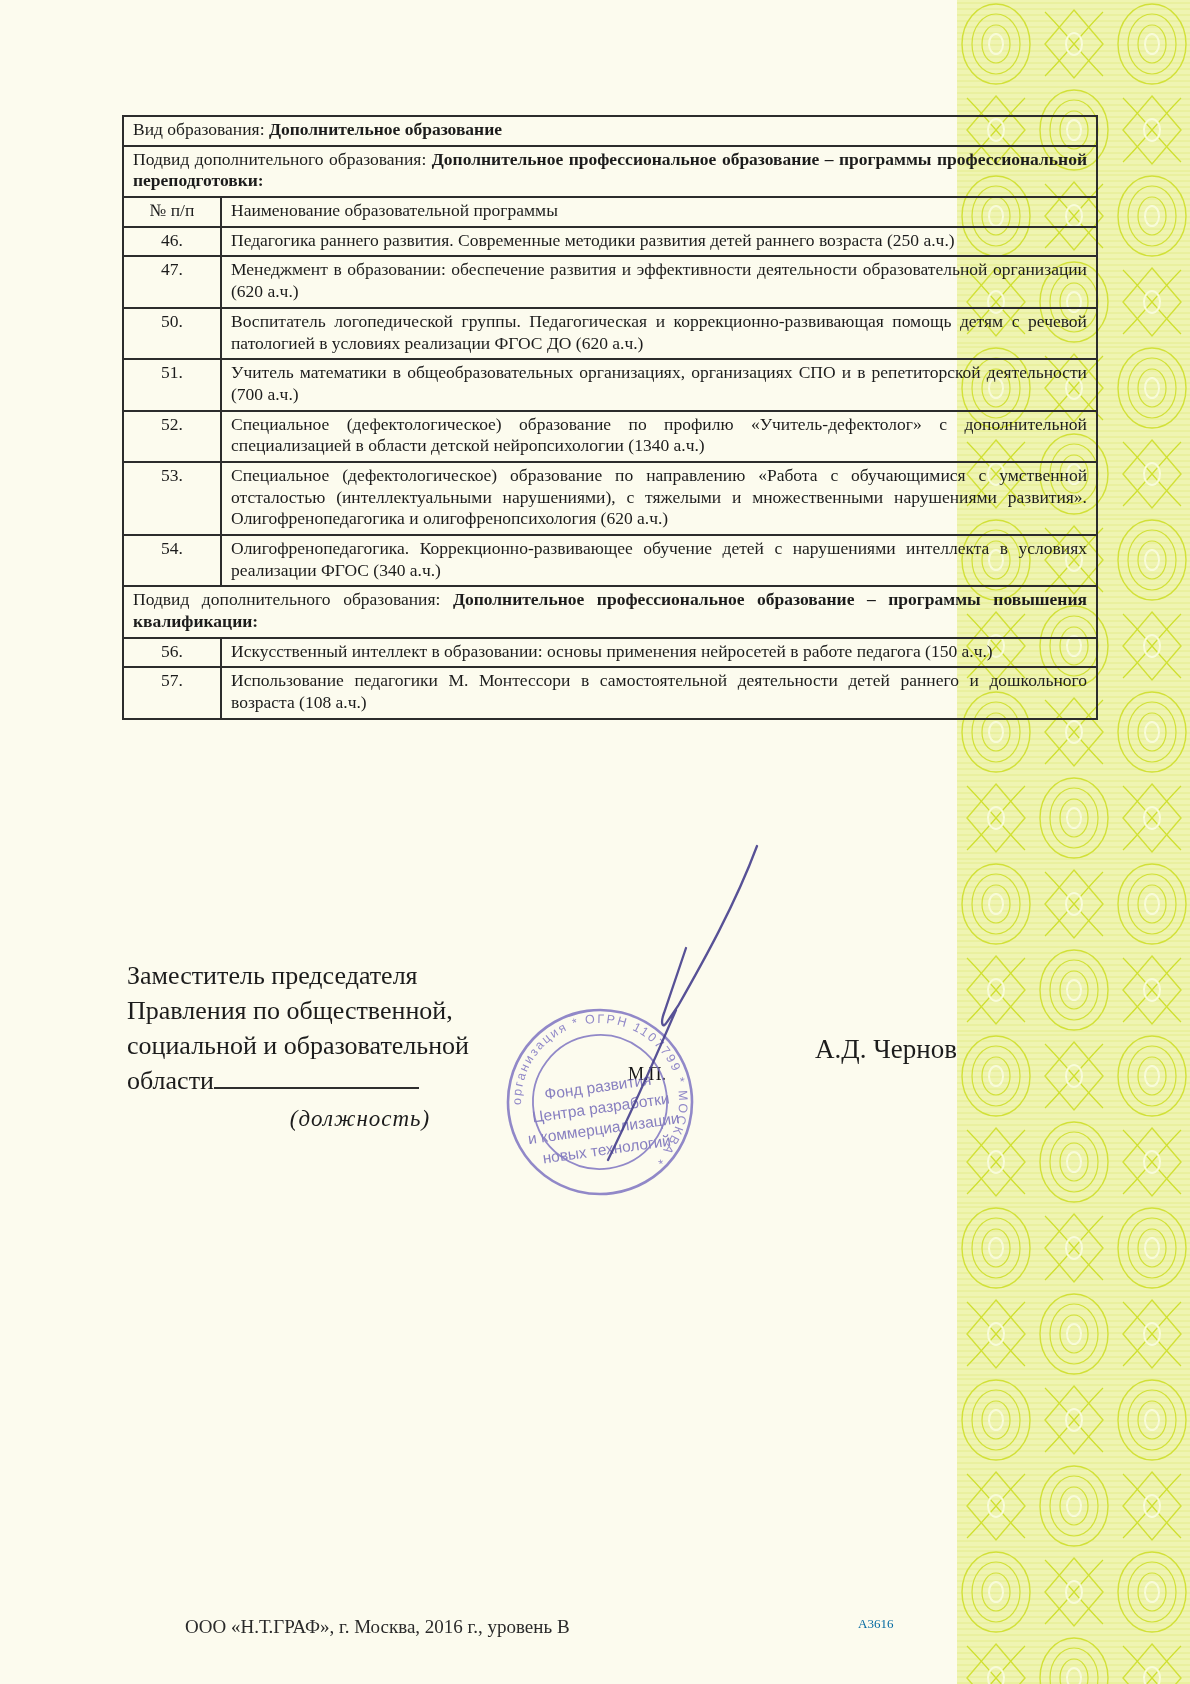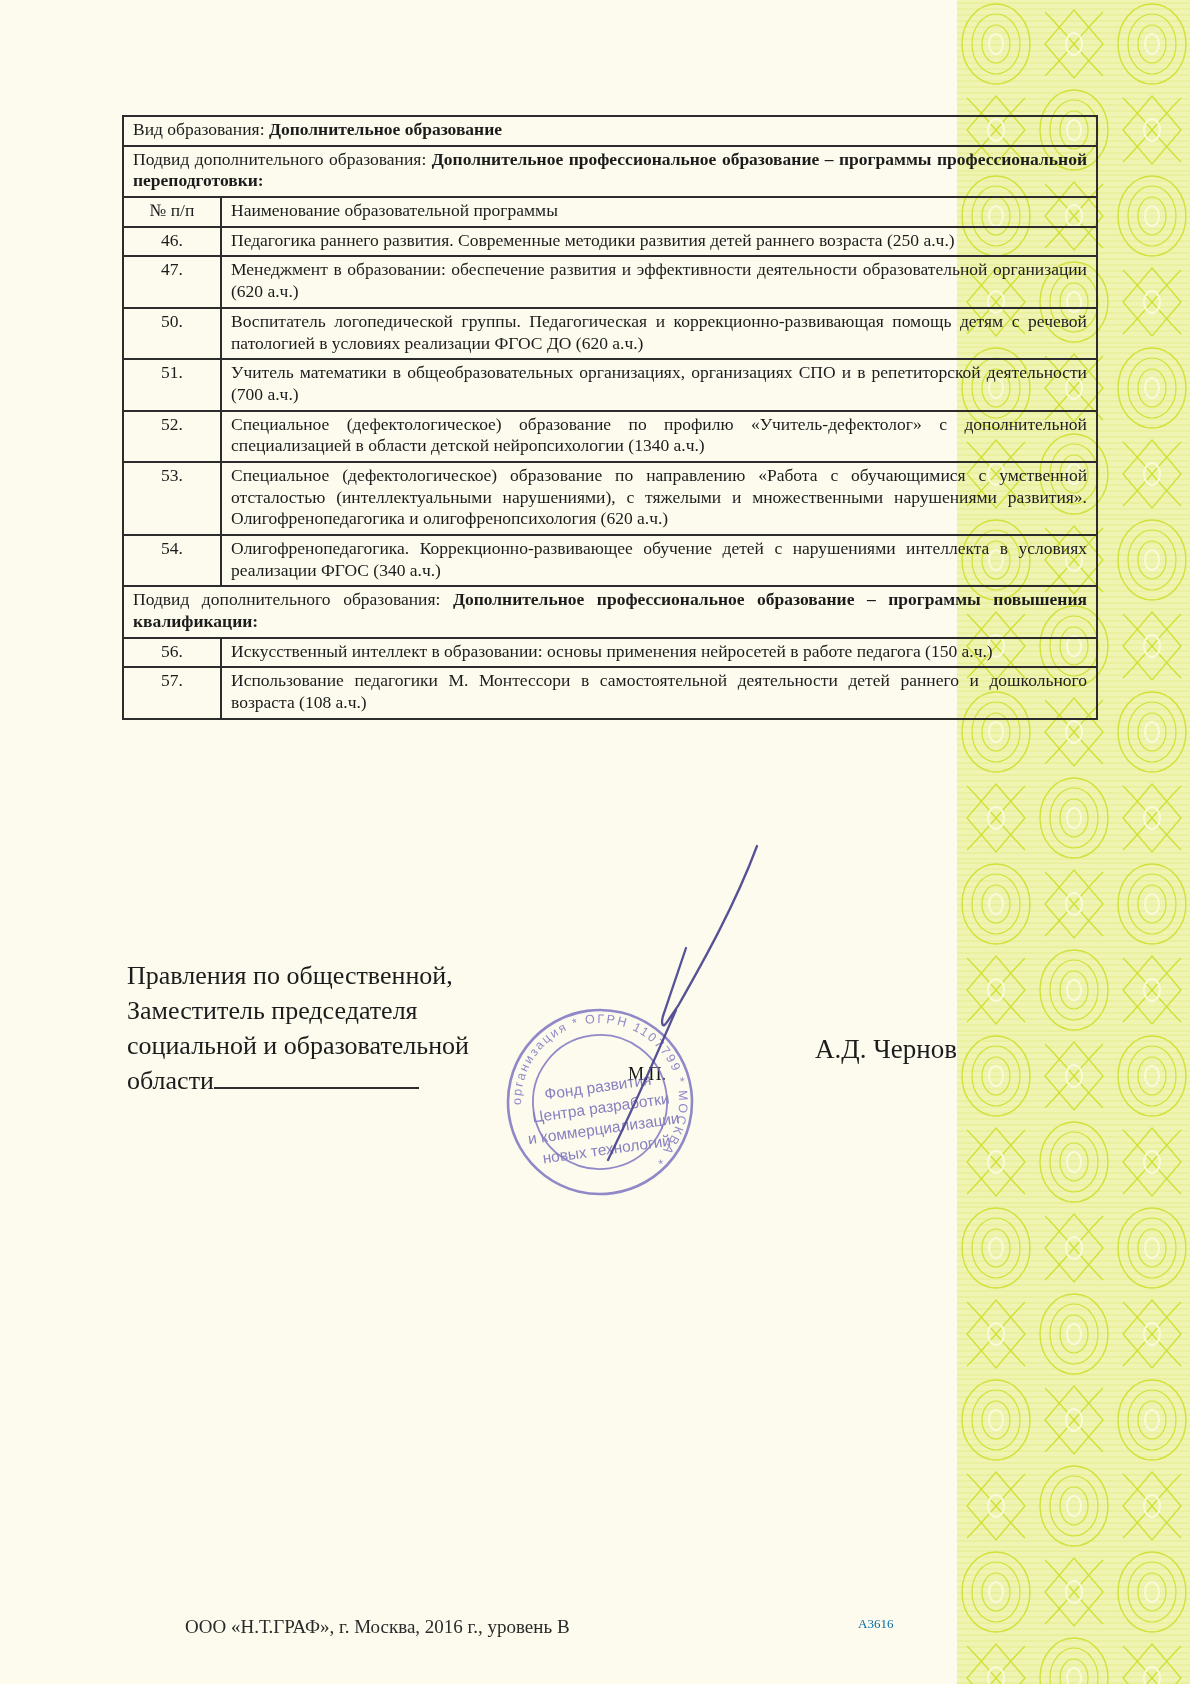--- a/index.html
+++ b/index.html
@@ -130,24 +130,25 @@
       <td class="name-cell">Искусственный интеллект в образовании: основы применения нейросетей в работе педагога (150 а.ч.)</td>
     </tr>
     <tr>
       <td class="num-cell">57.</td>
       <td class="name-cell">Использование педагогики М. Монтессори в самостоятельной деятельности детей раннего и дошкольного возраста (108 а.ч.)</td>
     </tr>
   </tbody>
     </table>
 
   <div class="sig-block">
+    <div>Заместитель председателя</div>
     <div>Правления по общественной,</div>
-    <div>Заместитель председателя</div>
     <div>социальной и образовательной</div>
     <div><span>области</span><span class="uline"></span></div>
+    <div class="sig-caption">(должность)</div>
   </div>
 
   <div class="mp-label">М.П.</div>
   <div class="signer-name">А.Д. Чернов</div>
 
   <svg class="stamp-svg" width="210" height="210" viewBox="0 0 210 210" aria-hidden="true">
     <g transform="rotate(-8 105 102)">
       <circle cx="105" cy="102" r="92" fill="none" stroke="#7a70c0" stroke-width="2.6"></circle>
       <circle cx="105" cy="102" r="67" fill="none" stroke="#7a70c0" stroke-width="1.8"></circle>
       <path id="ringpath" d="M 26 102 a 79 79 0 1 1 158 0 a 79 79 0 1 1 -158 0" fill="none"></path>

